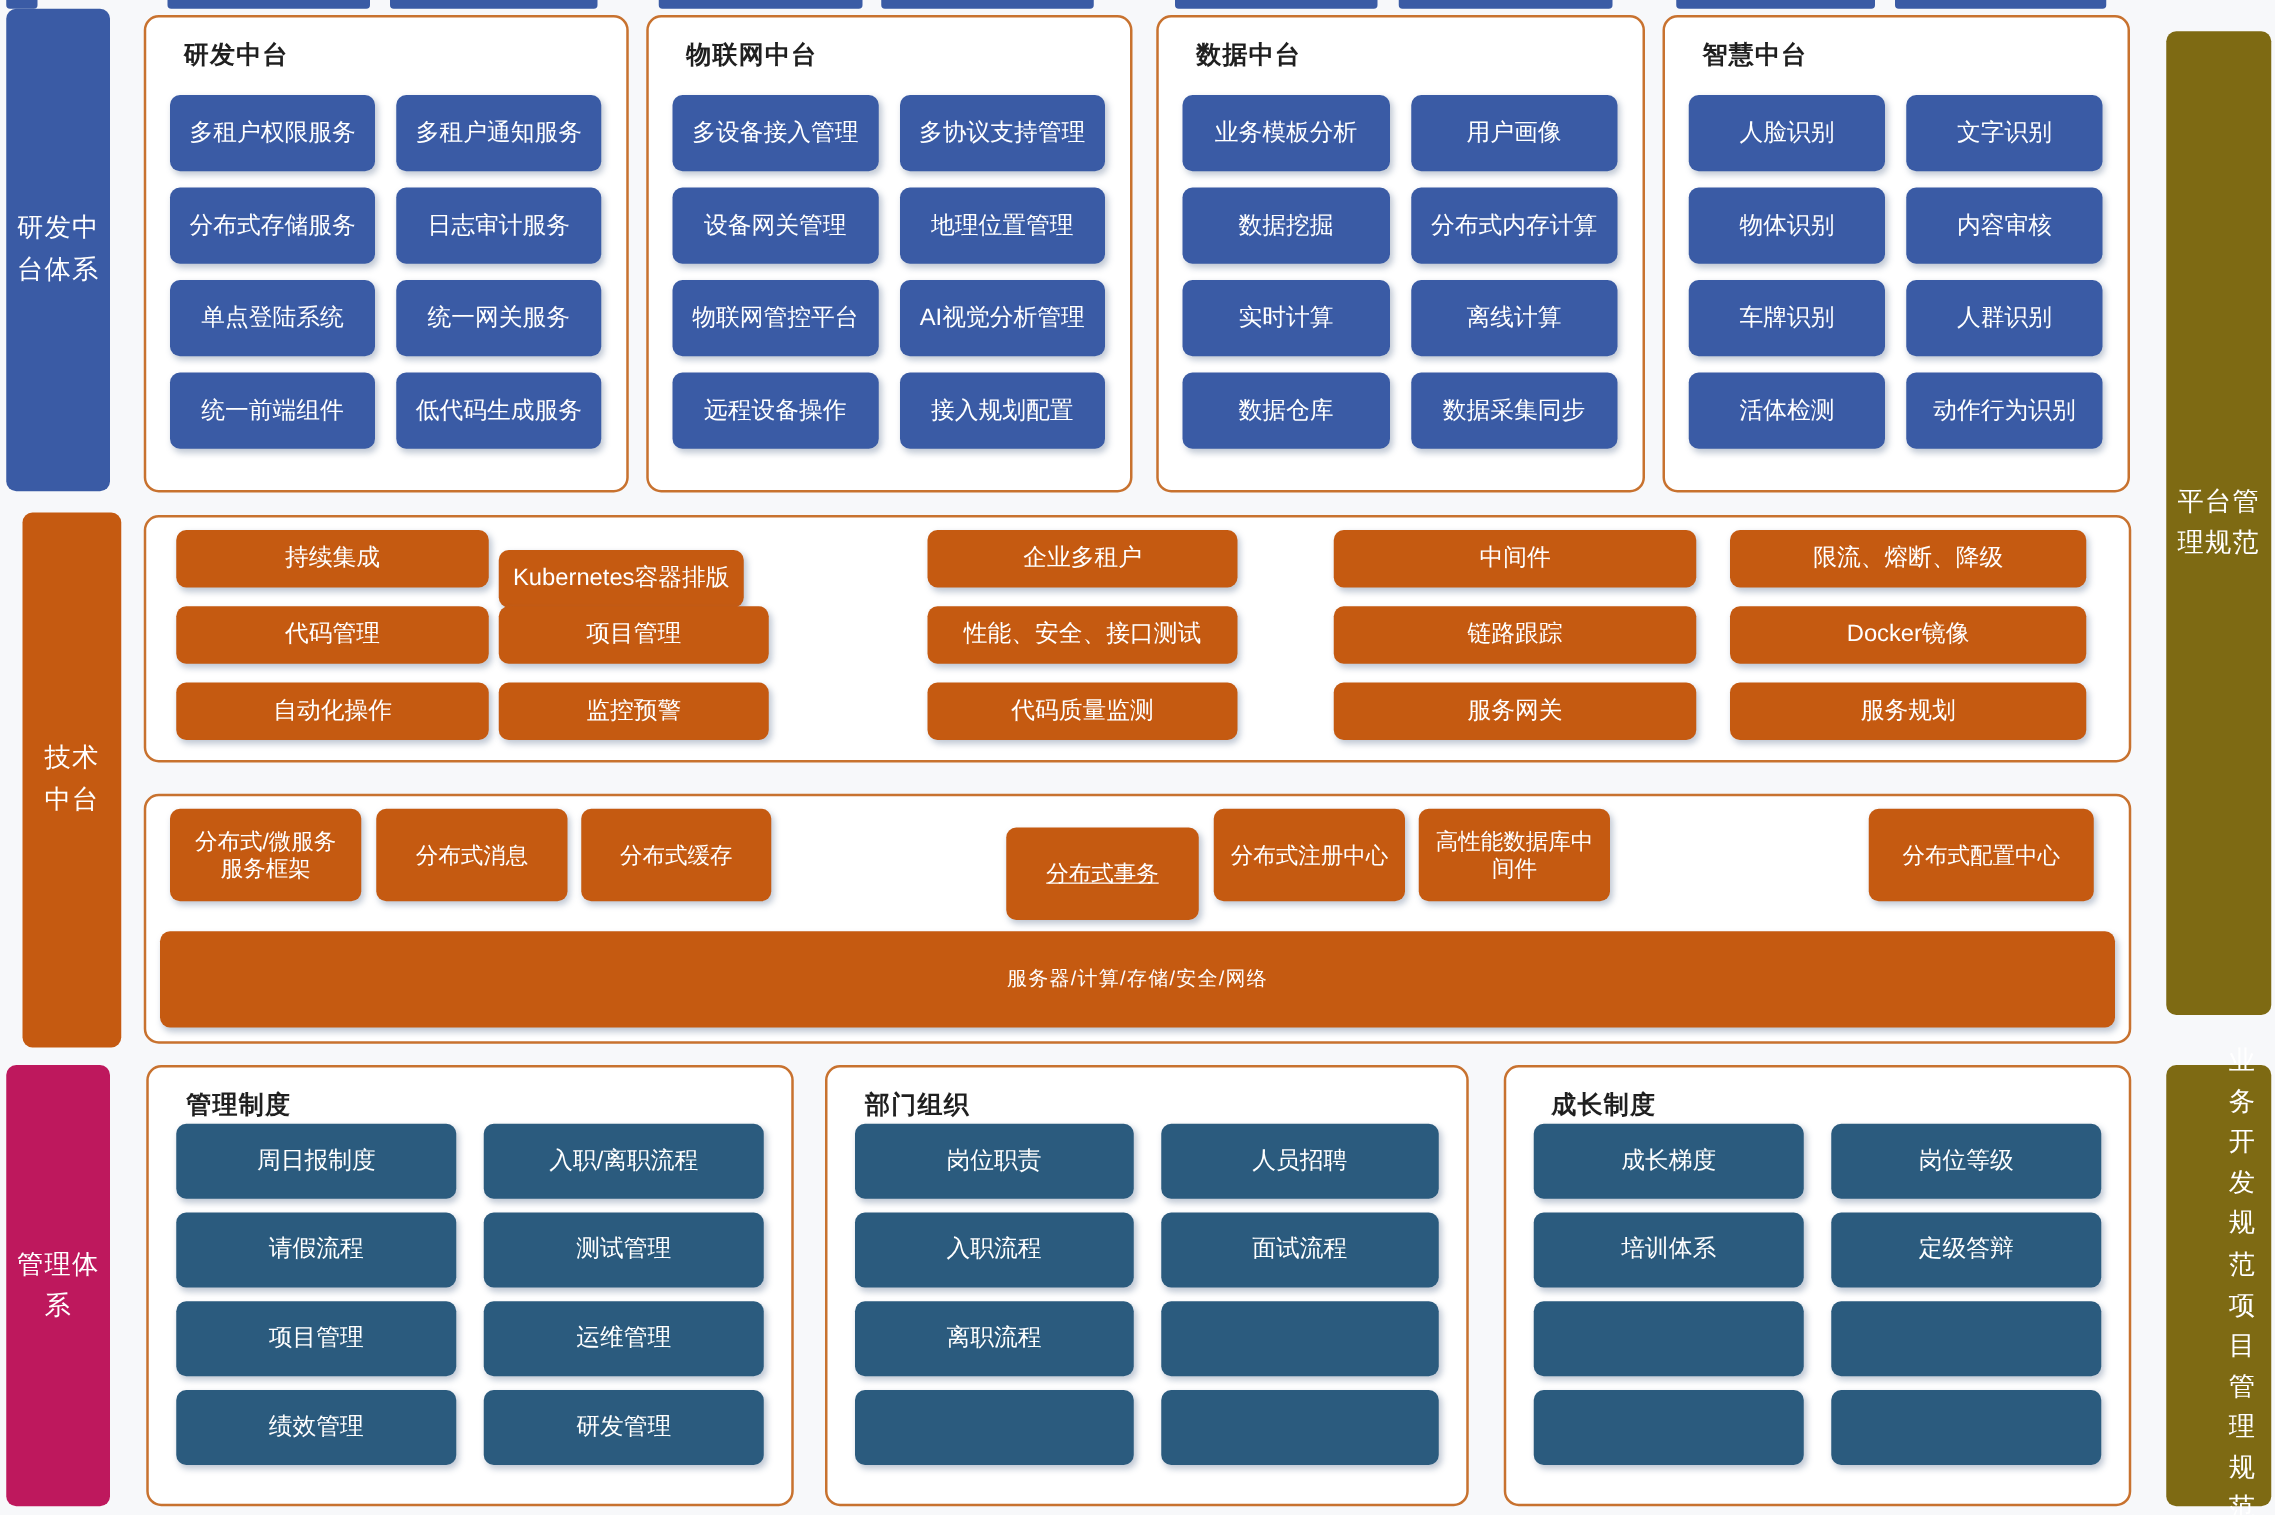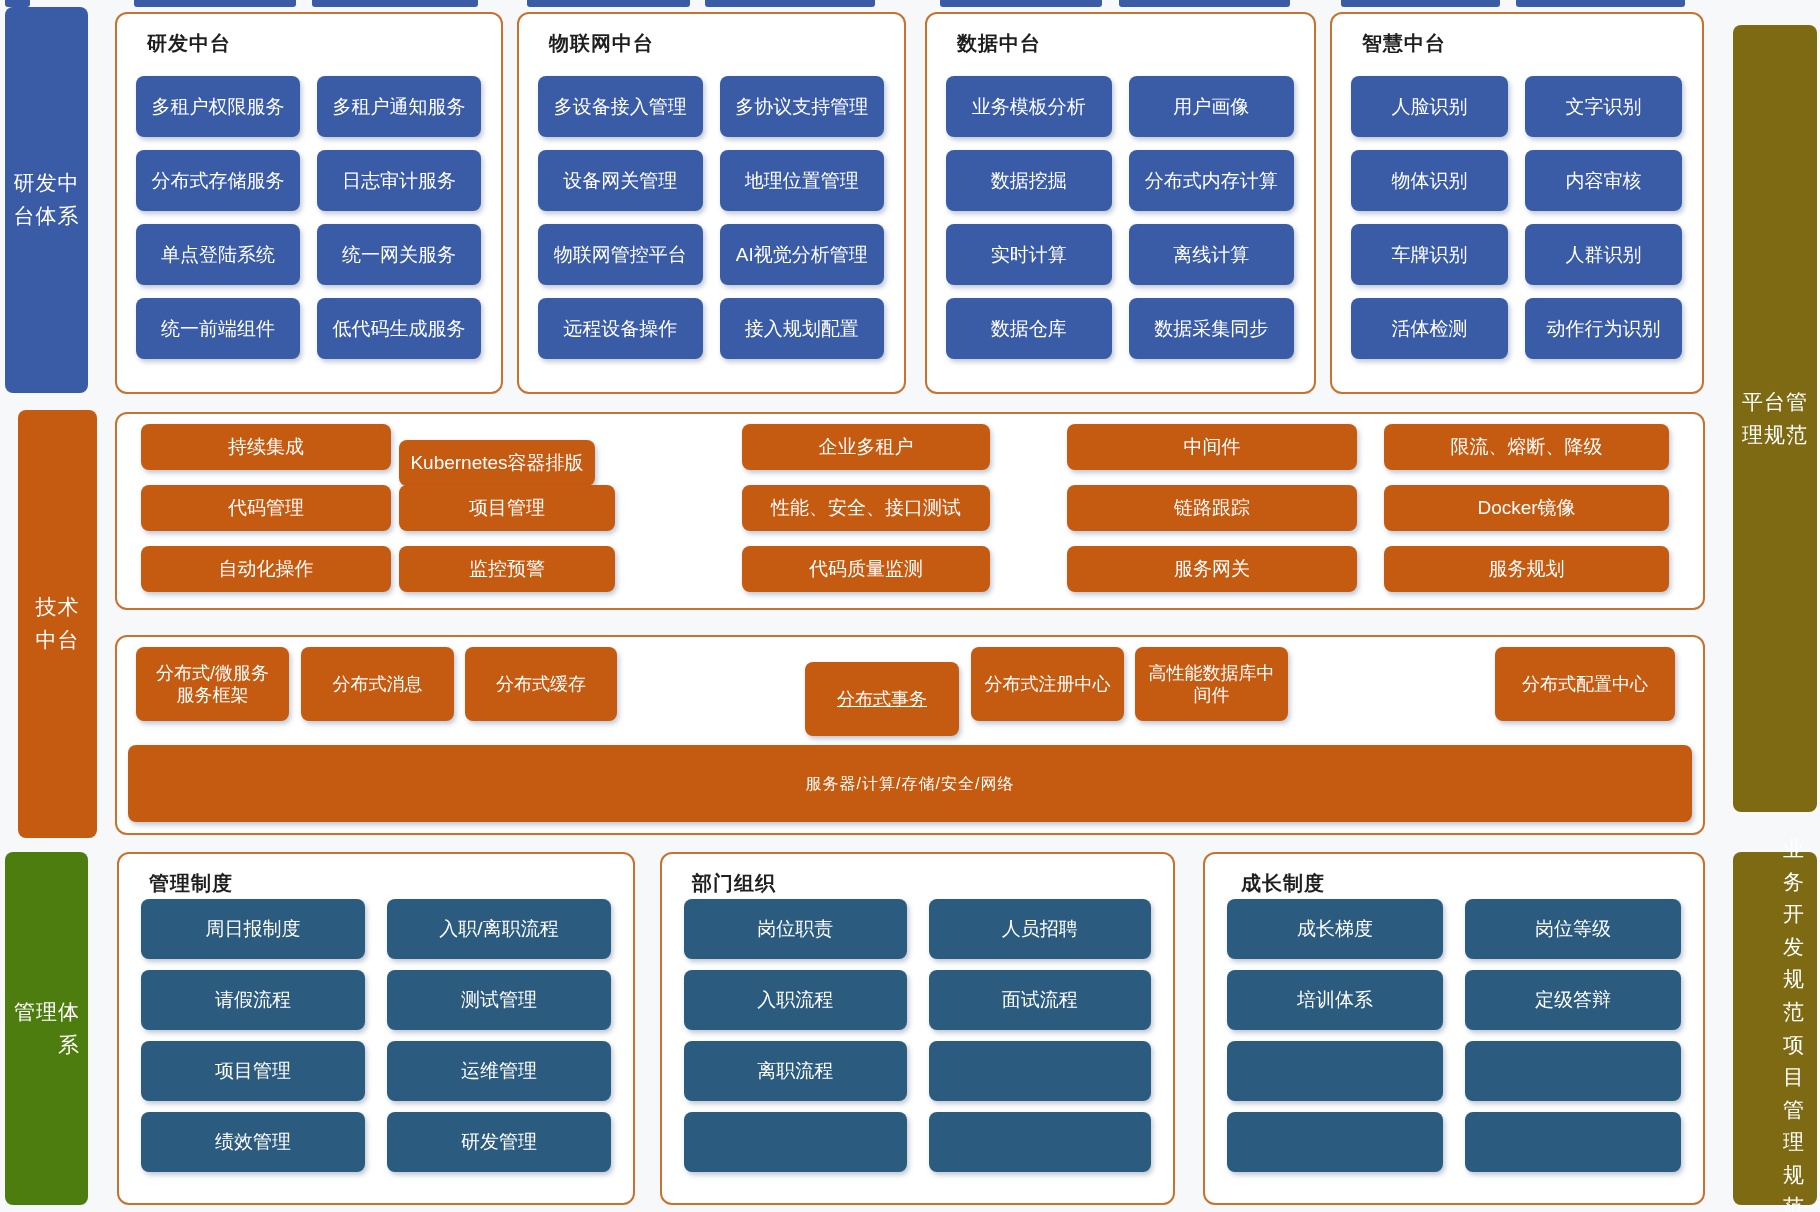--- a/index.html
+++ b/index.html
@@ -37,21 +37,21 @@
   }
   
   .rail{
     position:absolute;border-radius:8px;color:#ffffff;
     display:flex;flex-direction:column;align-items:center;justify-content:center;
     text-align:center;font-size:21px;line-height:1.55;padding:0 8px;
     box-sizing:border-box;letter-spacing:1px;
   }
   .rail.blue{background:#3a5ba5;}
   .rail.orange{background:#c55a11;}
-  .rail.navy{background:#4d7c0f;text-align:right;}
+  .rail.navy{background:#be185d;}
   .rail.olive{background:#7e6a13;}
   .rail .gap{height:26px;}
   
   .sliver{position:absolute;top:0;height:7px;background:#3a5ba5;border-radius:0 0 3px 3px;}
   .boxb-chip{font-size:18px;padding:0 12px;}
   .infra-bar{font-size:16px;letter-spacing:1px;}
 </style>
 </head>
 <body>
 

